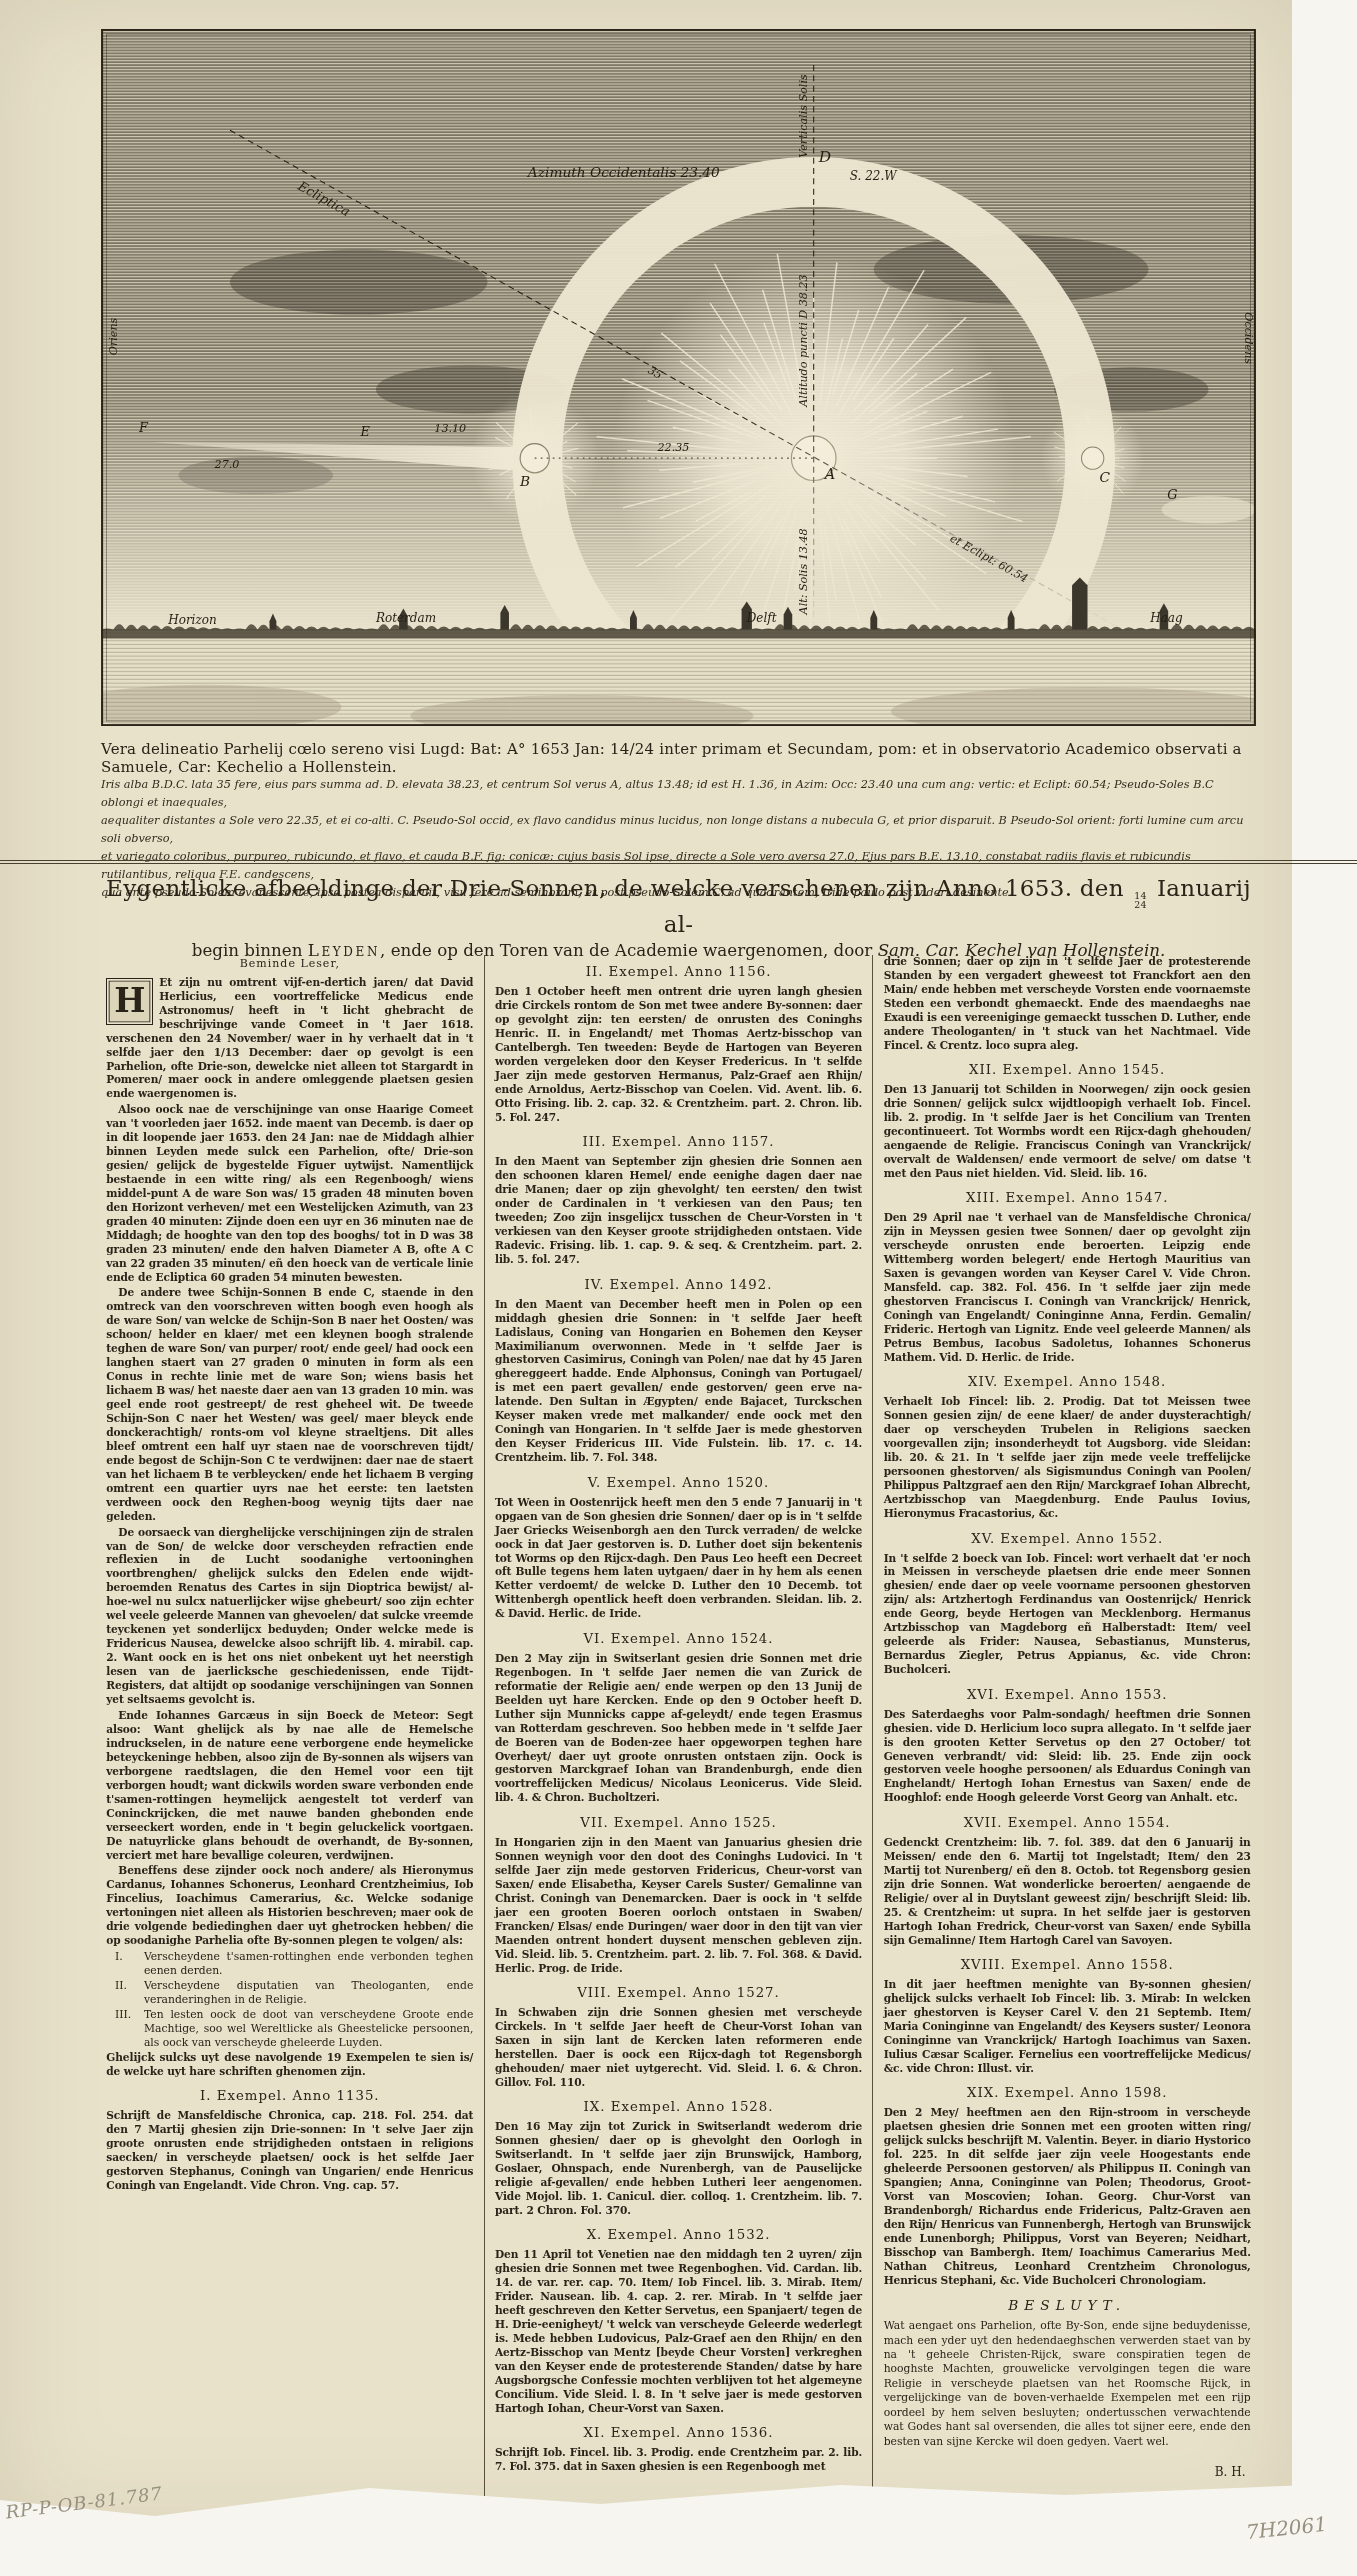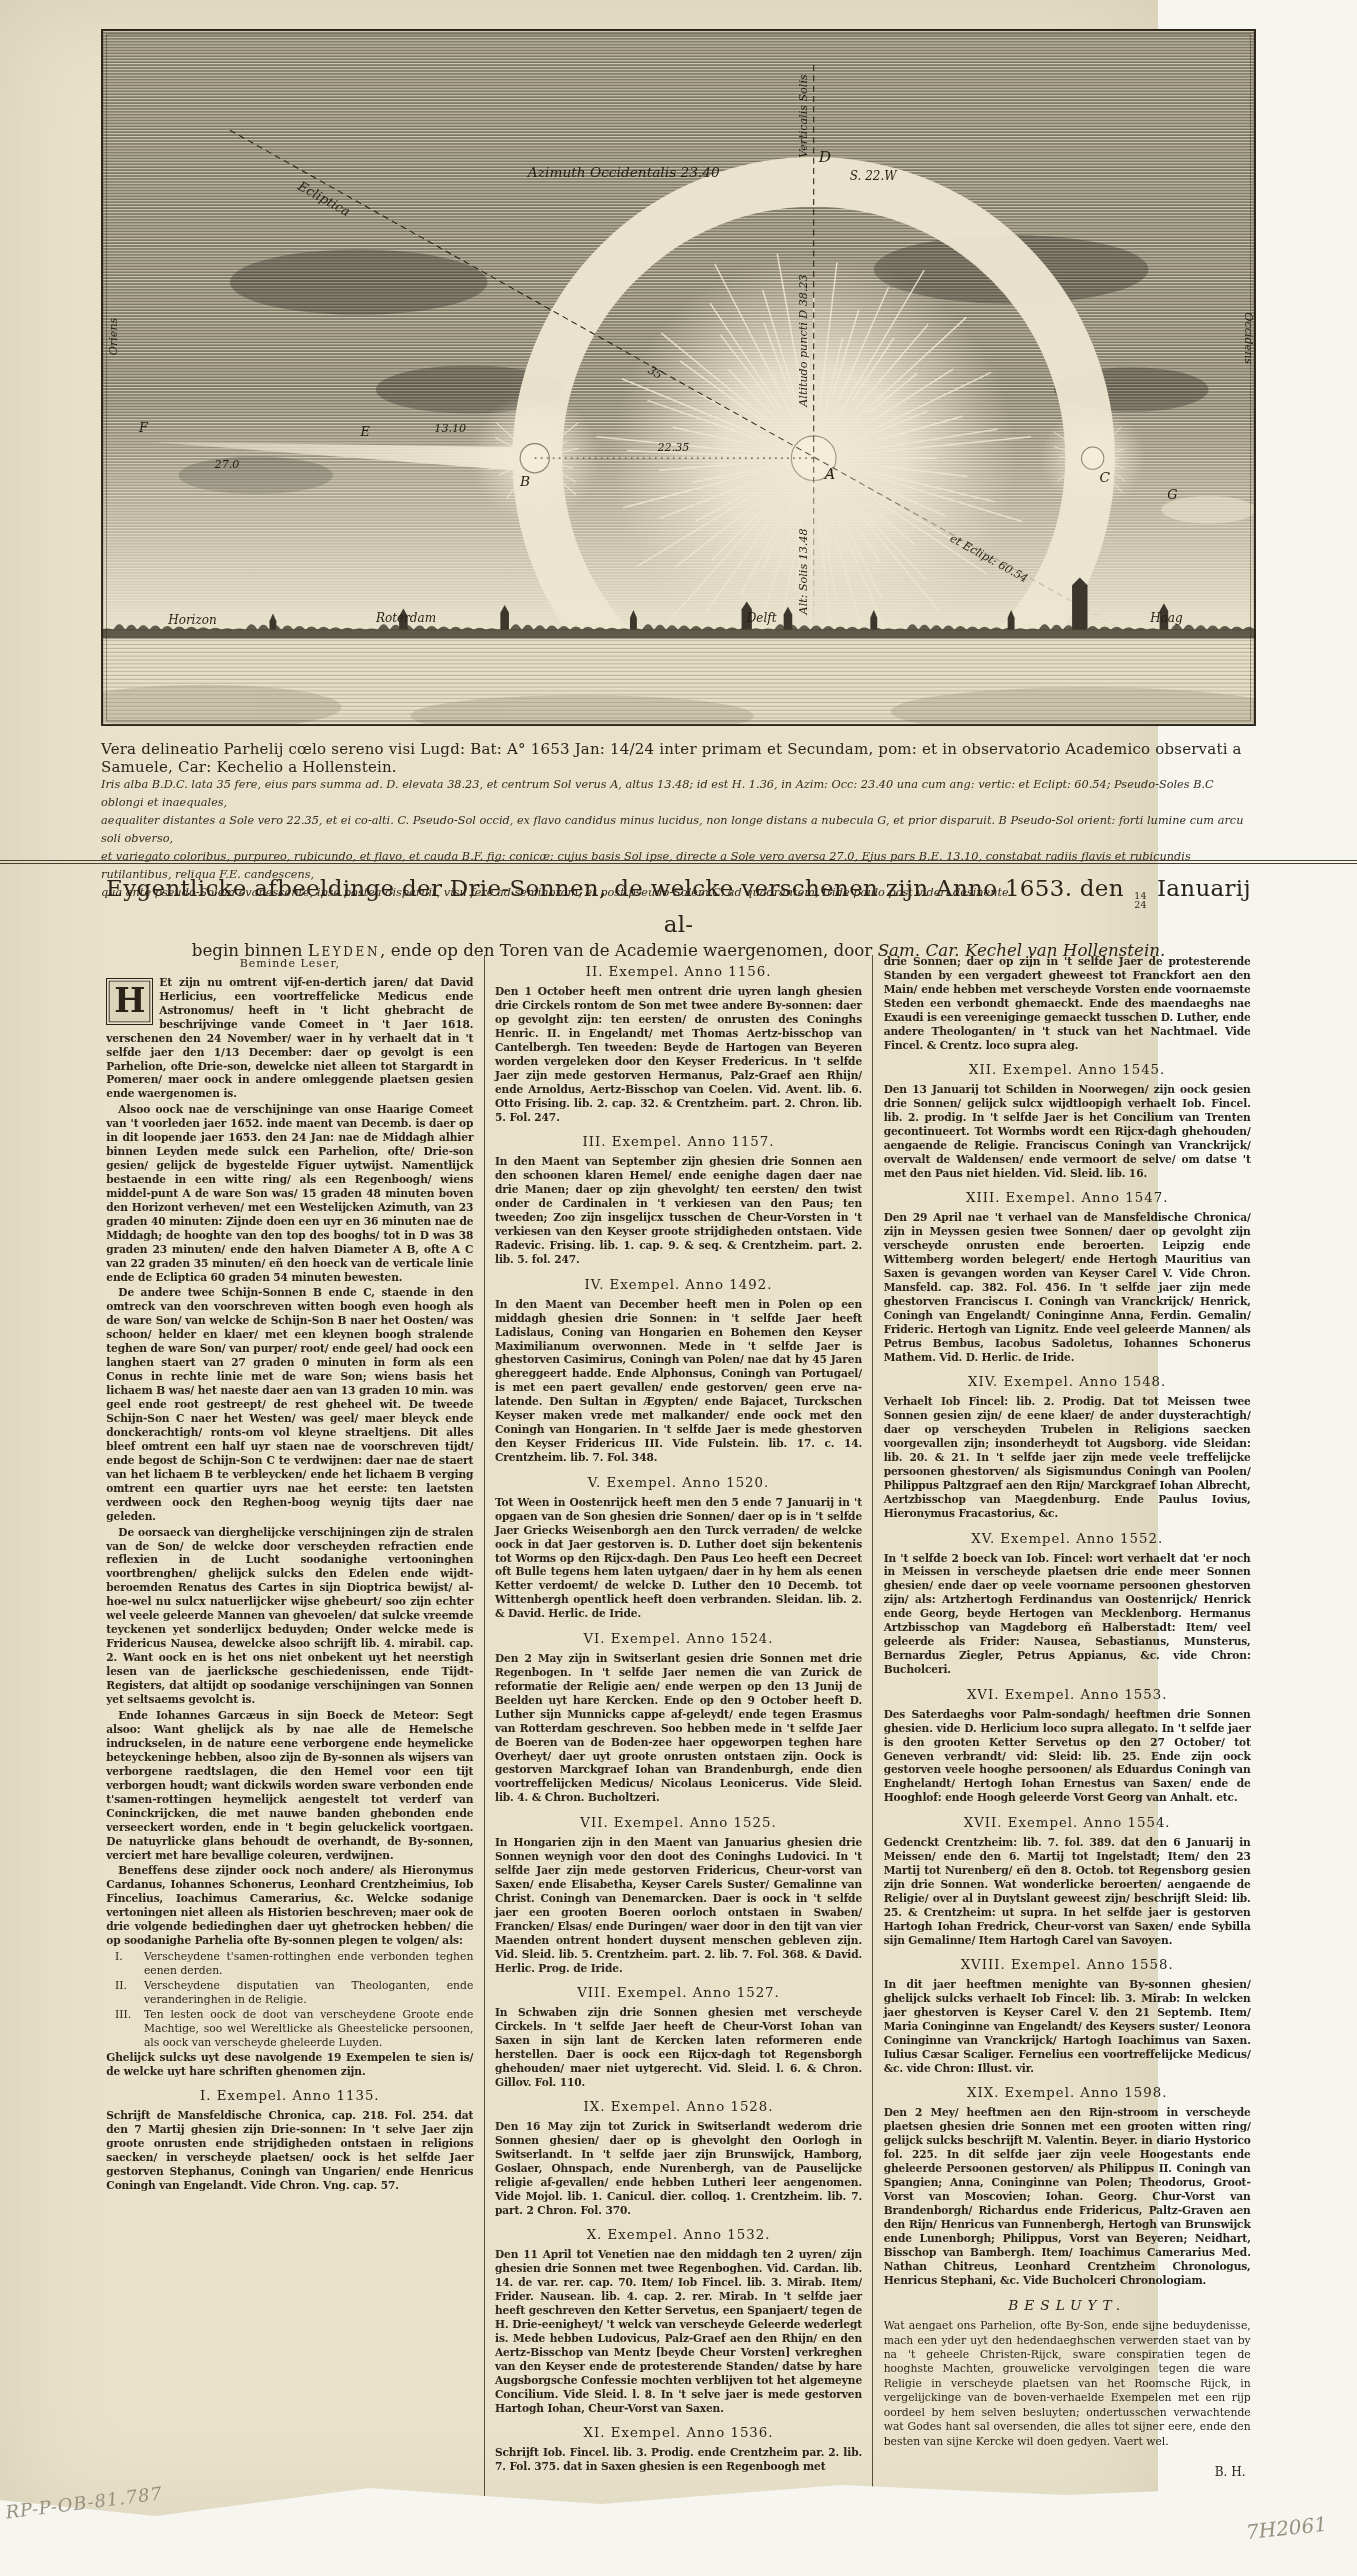--- a/index.html
+++ b/index.html
@@ -1,17 +1,17 @@
 <!DOCTYPE html>
 <html style="font-size:13.7px"><head>
 <meta charset="utf-8">
 <style>
   html,body{margin:0;padding:0;background:#f6f5f0;}
   body{width:1358px;height:2576px;position:relative;font-family:"DejaVu Serif",serif;color:#2a2318;overflow:hidden;}
-  #paper{position:absolute;left:0;top:0;width:1158px;height:2535px;background:#e9e2cb;
+  #paper{position:absolute;left:0;top:0;width:1292px;height:2535px;background:#e9e2cb;
     clip-path:polygon(0 0,1358px 0,1358px 2483px,1065px 2495px,841px 2485px,601px 2504px,369px 2488px,155px 2516px,0 2500px);
     box-shadow:inset 0 0 103px rgba(120,105,70,.18);}
   
   #plate{position:absolute;left:101px;top:29px;width:1155px;height:697px;}
   #plate svg{display:block;}
   .etch-label{font-family:"DejaVu Serif",serif;font-style:italic;fill:#241e14;}
   
   #caption{position:absolute;left:101px;top:740px;width:1155px;}
   #caption .cap-title{font-size:15px;letter-spacing:0.2px;}
   #caption .cap-line{font-style:italic;font-size:11.3px;line-height:1.6;color:#332b1d;}

